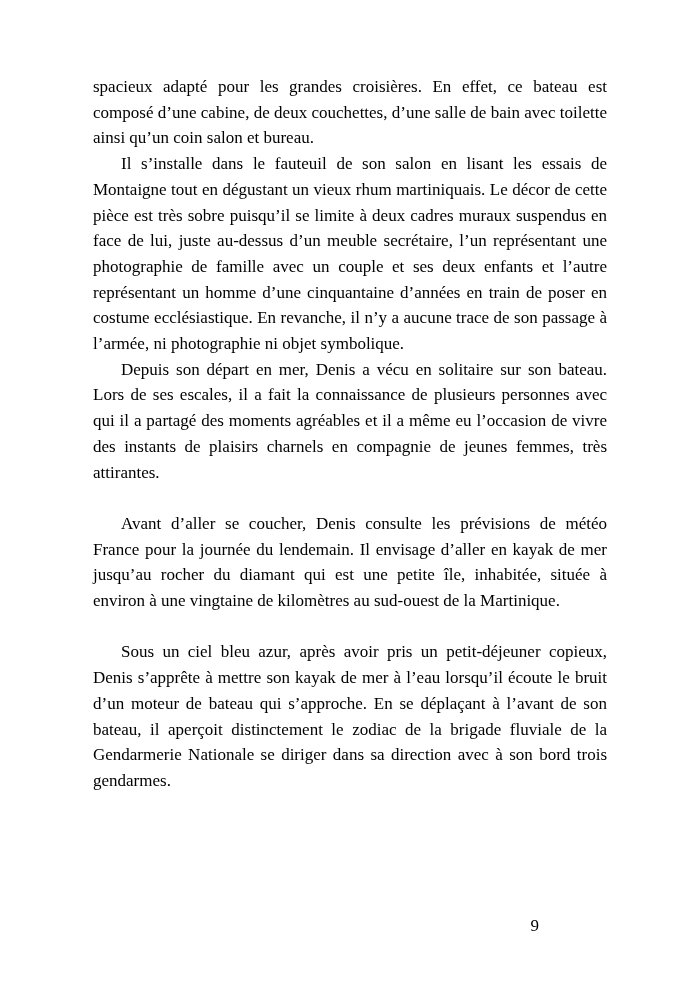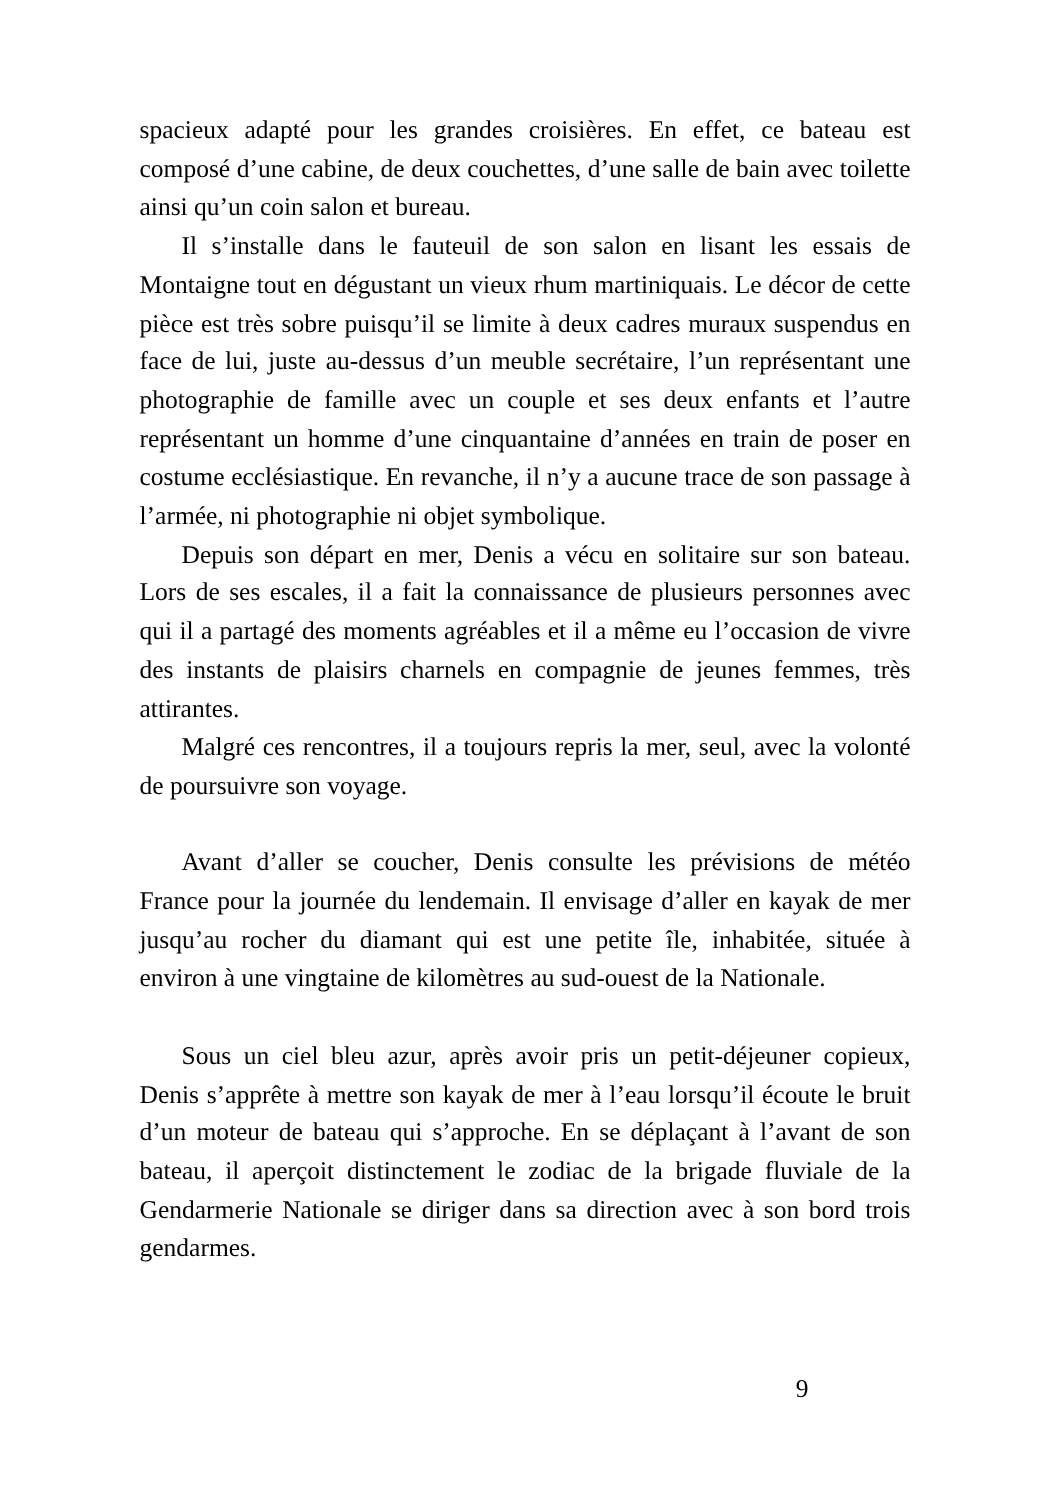--- a/index.html
+++ b/index.html
@@ -46,18 +46,17 @@
   }
 </style>
 </head>
 <body>
 
 <div class="page">
   <div class="text-block">
     <p class="para no-indent">spacieux adapté pour les grandes croisières. En effet, ce bateau est composé d’une cabine, de deux couchettes, d’une salle de bain avec toilette ainsi qu’un coin salon et bureau.</p>
     <p class="para">Il s’installe dans le fauteuil de son salon en lisant les essais de Montaigne tout en dégustant un vieux rhum martiniquais. Le décor de cette pièce est très sobre puisqu’il se limite à deux cadres muraux suspendus en face de lui, juste au-dessus d’un meuble secrétaire, l’un représentant une photographie de famille avec un couple et ses deux enfants et l’autre représentant un homme d’une cinquantaine d’années en train de poser en costume ecclésiastique. En revanche, il n’y a aucune trace de son passage à l’armée, ni photographie ni objet symbolique.</p>
     <p class="para">Depuis son départ en mer, Denis a vécu en solitaire sur son bateau. Lors de ses escales, il a fait la connaissance de plusieurs personnes avec qui il a partagé des moments agréables et il a même eu l’occasion de vivre des instants de plaisirs charnels en compagnie de jeunes femmes, très attirantes.</p>
-    <p class="para">Malgré ces rencontres, il a toujours repris la mer, seul, avec la volonté de poursuivre son voyage.</p>
-    <p class="para space-before">Avant d’aller se coucher, Denis consulte les prévisions de météo France pour la journée du lendemain. Il envisage d’aller en kayak de mer jusqu’au rocher du diamant qui est une petite île, inhabitée, située à environ à une vingtaine de kilomètres au sud-ouest de la Nationale.</p>
+    <p class="para space-before">Avant d’aller se coucher, Denis consulte les prévisions de météo France pour la journée du lendemain. Il envisage d’aller en kayak de mer jusqu’au rocher du diamant qui est une petite île, inhabitée, située à environ à une vingtaine de kilomètres au sud-ouest de la Martinique.</p>
     <p class="para space-before">Sous un ciel bleu azur, après avoir pris un petit-déjeuner copieux, Denis s’apprête à mettre son kayak de mer à l’eau lorsqu’il écoute le bruit d’un moteur de bateau qui s’approche. En se déplaçant à l’avant de son bateau, il aperçoit distinctement le zodiac de la brigade fluviale de la Gendarmerie Nationale se diriger dans sa direction avec à son bord trois gendarmes.</p>
   </div>
   <div class="page-number">9</div>
 </div>
 
 </body></html>

